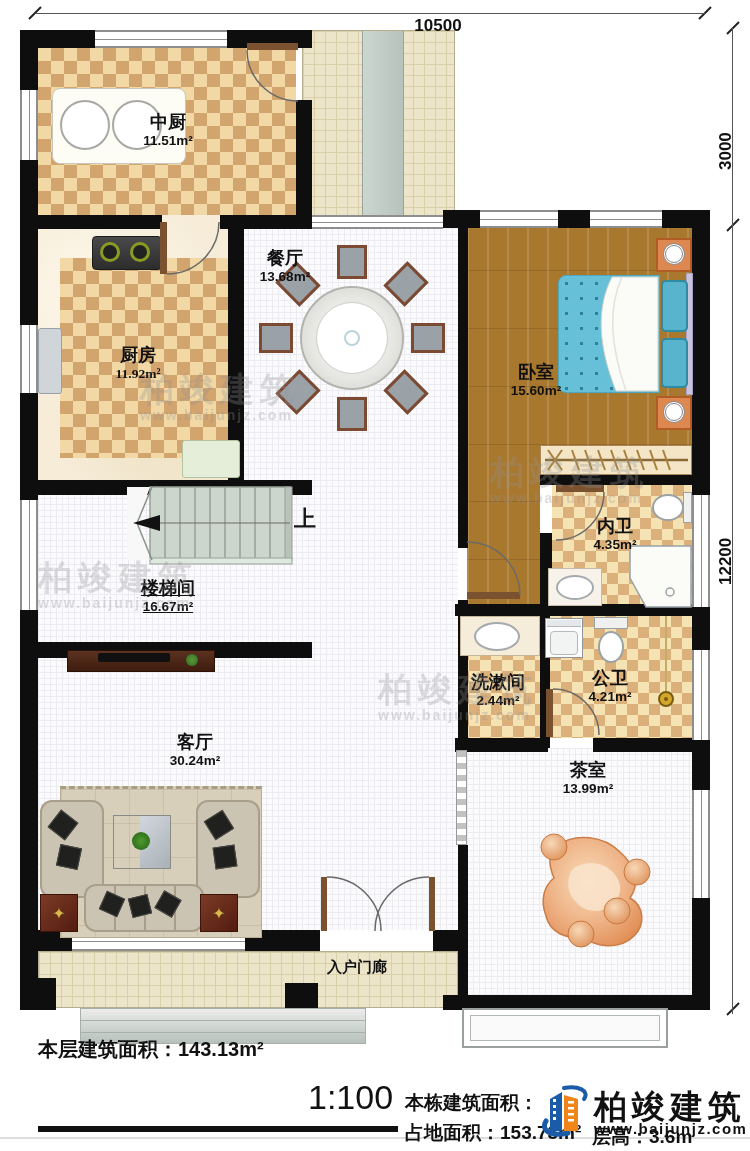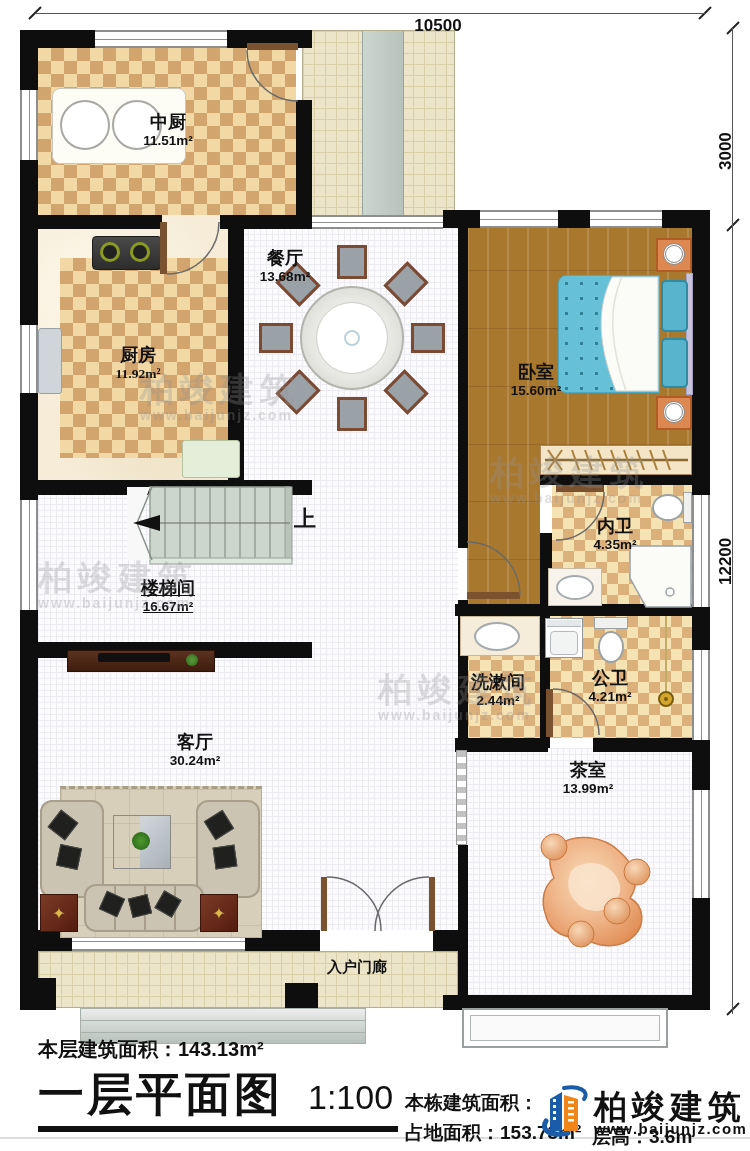--- a/index.html
+++ b/index.html
@@ -348,21 +348,20 @@
 
   <div class="dim-line-h" style="left:35px;top:13px;width:670px;height:0;"></div>
   <div class="dim-text" style="left:393px;top:16px;width:90px;text-align:center;">10500</div>
   <div class="dim-line-v" style="left:732px;top:28px;width:0;height:986px;"></div>
   <div class="dim-text vert" style="left:716px;top:100px;height:70px;">3000</div>
   <div class="dim-text vert" style="left:716px;top:485px;height:100px;">12200</div>
 
   <div class="tb" style="left:38px;top:1036px;font-size:20px;">
     <span>本层建筑面积：</span><span>143.13m²</span>
   </div>
-  <div class="tb" style="left:38px;top:1064px;font-size:46px;letter-spacing:3px;">一层平面图</div>
   <div class="tb" style="left:308px;top:1078px;font-size:34px;font-weight:400;">1:100</div>
   <div class="abs" style="left:38px;top:1126px;width:360px;height:6px;background:#111;"></div>
   <div class="abs" style="left:0px;top:1137px;width:750px;height:2px;background:#ddd;"></div>
   <div class="tb" style="left:405px;top:1090px;font-size:19px;">
     <span>本栋建筑面积：</span>
   </div>
   <div class="tb" style="left:405px;top:1120px;font-size:19px;">
     <span>占地面积：</span><span>153.73m²</span>
   </div>
   <div class="tb" style="left:592px;top:1124px;font-size:19px;">

